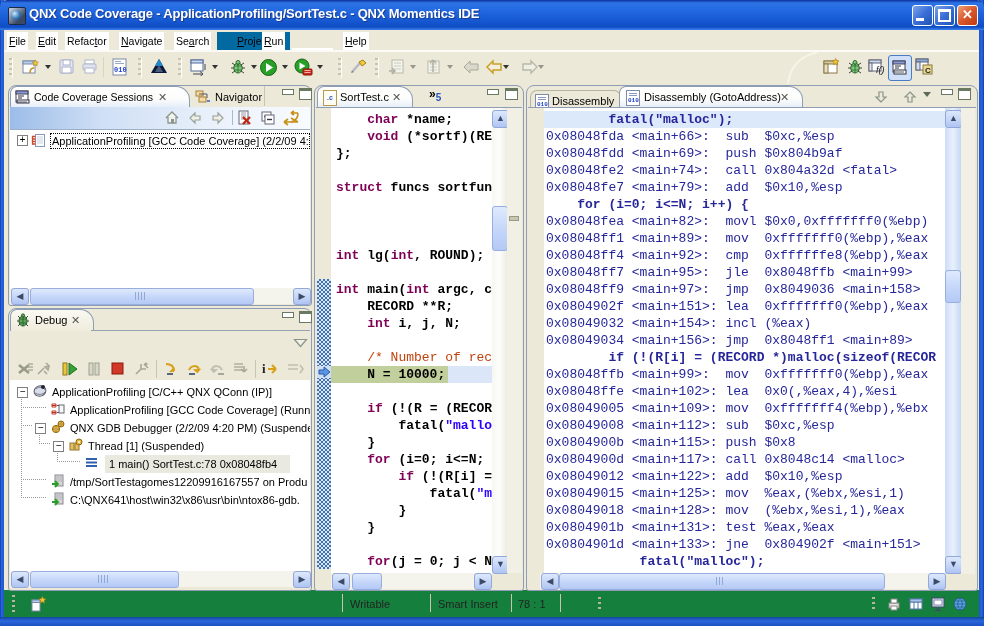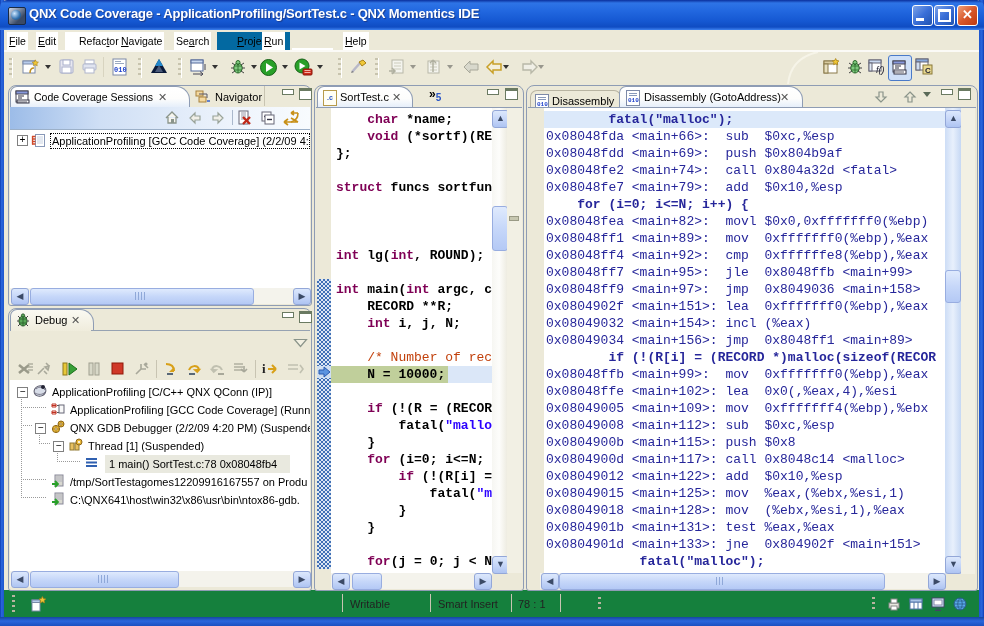--- a/index.html
+++ b/index.html
@@ -36,21 +36,21 @@
     </div>
  <div class="a" style="left:934px;top:5px;width:19px;height:19px;border:1px solid #fff;border-radius:3px;background:linear-gradient(135deg,#7fa4e8,#3a6fd8 50%,#2053b0)">
       <div class="a" style="left:3px;top:3px;width:9px;height:8px;border:2px solid #fff;border-top-width:3px"></div>
     </div>
  <div class="a" style="left:957px;top:5px;width:19px;height:19px;border:1px solid #fff;border-radius:3px;background:linear-gradient(135deg,#f0a179,#d8572b 50%,#c03a10);color:#fff;font-weight:bold;font-size:13px;text-align:center;line-height:18px">✕</div>
 </div>
 
 <div class="a" id="menubar" style="left:4px;top:30px;width:975px;height:22px;background:#ECE9D8;font-size:10.5px;color:#000">
  <span class="a" style="left:3px;top:2px;background:#fff;padding:3px 2px"><u>F</u>ile</span>
  <span class="a" style="left:32px;top:2px;background:#fff;padding:3px 2px"><u>E</u>dit</span>
- <span class="a" style="left:61px;top:2px;background:#fff;padding:3px 14px">Refac<u>t</u>or</span>
+ <span class="a" style="left:61px;top:2px;background:#fff;padding:3px 2px">Refac<u>t</u>or</span>
  <span class="a" style="left:115px;top:2px;background:#fff;padding:3px 2px"><u>N</u>avigate</span>
  <span class="a" style="left:170px;top:2px;background:#fff;padding:3px 2px">Se<u>a</u>rch</span>
  <span class="a" style="left:213px;top:2px;background:#0369a1;padding:3px 20px"><u>P</u>roject</span>
  <span class="a" style="left:258px;top:2px;background:#fff;padding:3px 2px"><u>R</u>un</span>
  <span class="a" style="left:288px;top:18px;background:#fff;padding:3px 2px"><u>W</u>indow</span>
  <span class="a" style="left:339px;top:2px;background:#fff;padding:3px 2px"><u>H</u>elp</span>
 </div>
 
 <div class="a" style="left:4px;top:50px;width:975px;height:2px;background:#fbfaf6"></div>
 

